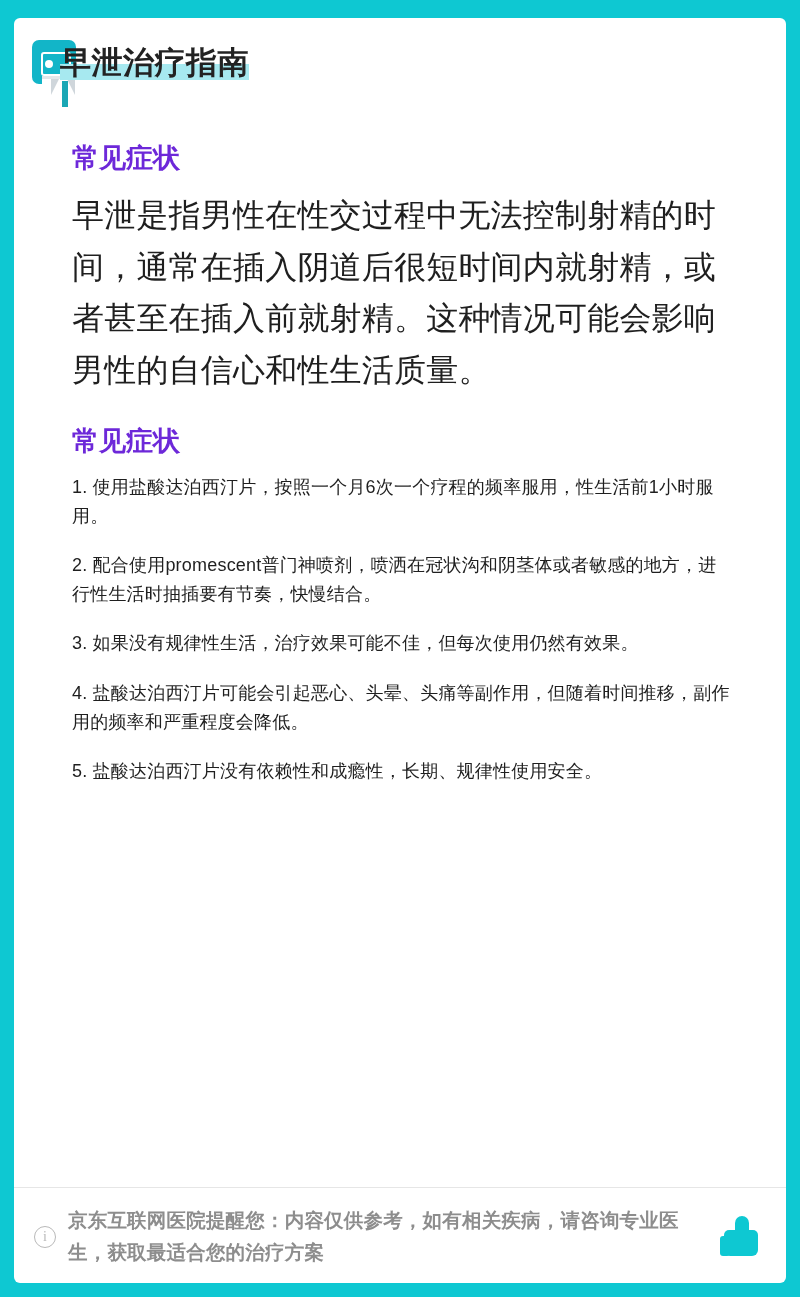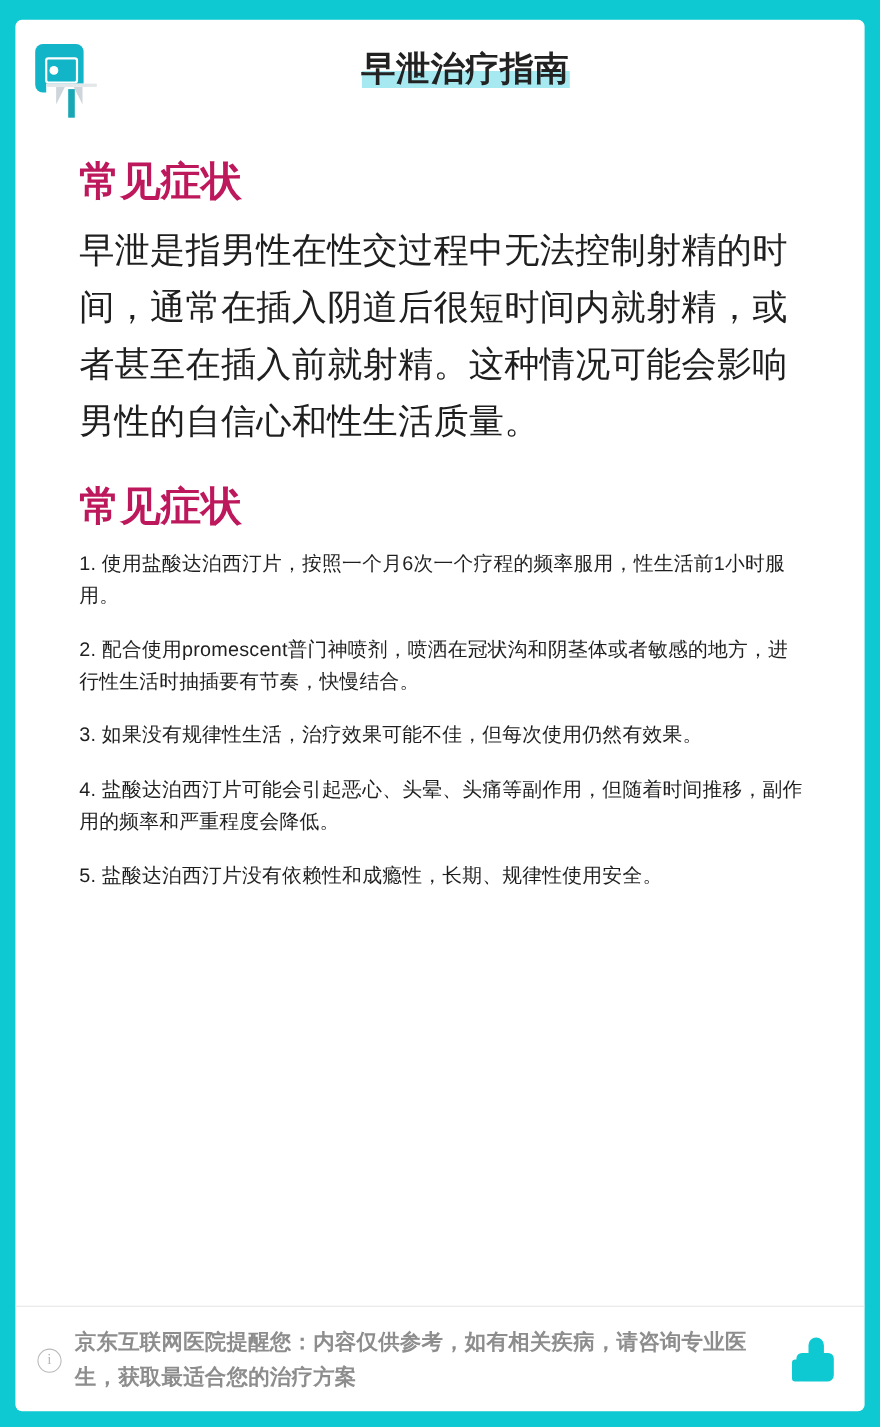--- a/index.html
+++ b/index.html
@@ -107,34 +107,33 @@
     height: 26px;
     background: #1aa7b5;
   }
   .title {
     font-size: 31px;
     font-weight: bold;
     color: #222222;
     line-height: 1.2;
     letter-spacing: 0.5px;
     position: relative;
-    text-align: center;
   }
   .title .hl {
     background: linear-gradient(transparent 55%, #a7e9f0 55%);
   }
   .body {
     flex: 1 1 auto;
     padding: 6px 52px 0 58px;
     overflow: hidden;
   }
   h2.section {
-    font-size: 37px;
+    font-size: 27px;
     font-weight: bold;
-    color: #be185d;
+    color: #6d28d9;
     margin: 28px 0 14px 0;
     line-height: 1.25;
   }
   h2.section.first { margin-top: 22px; }
   p.para {
     font-size: 32px;
     color: #1f1f1f;
     line-height: 1.62;
     margin: 0 0 6px 0;
     letter-spacing: 0.2px;

